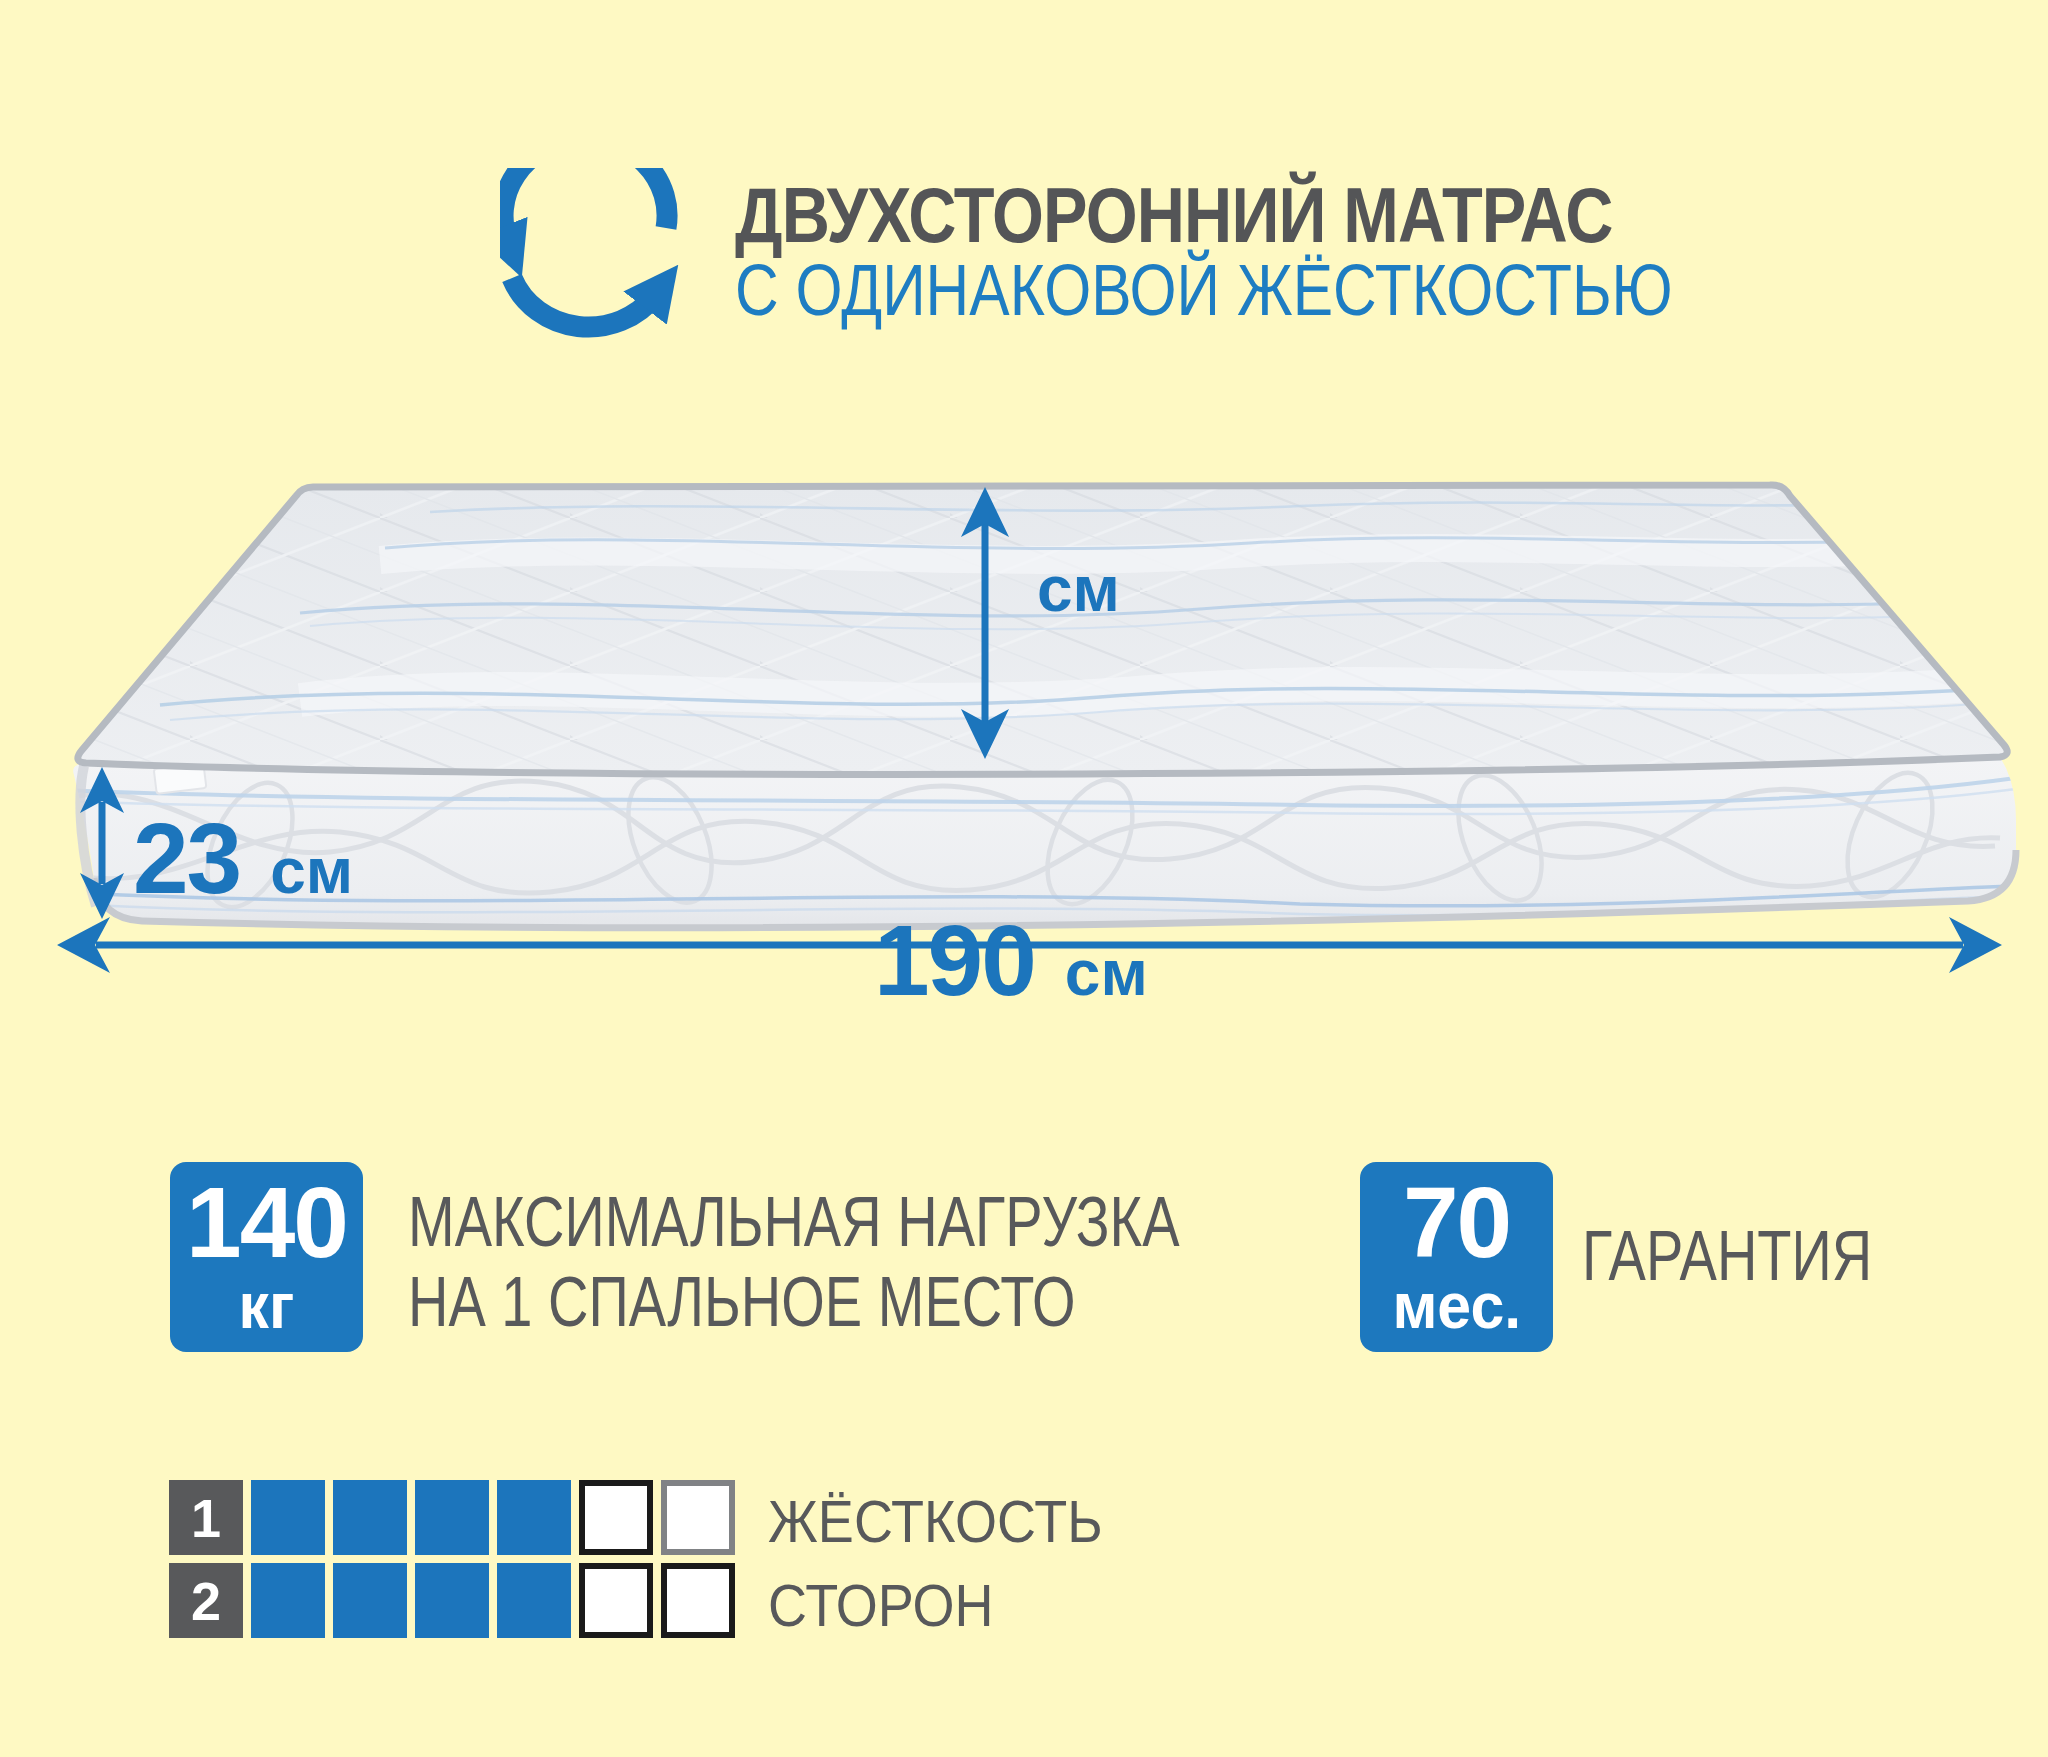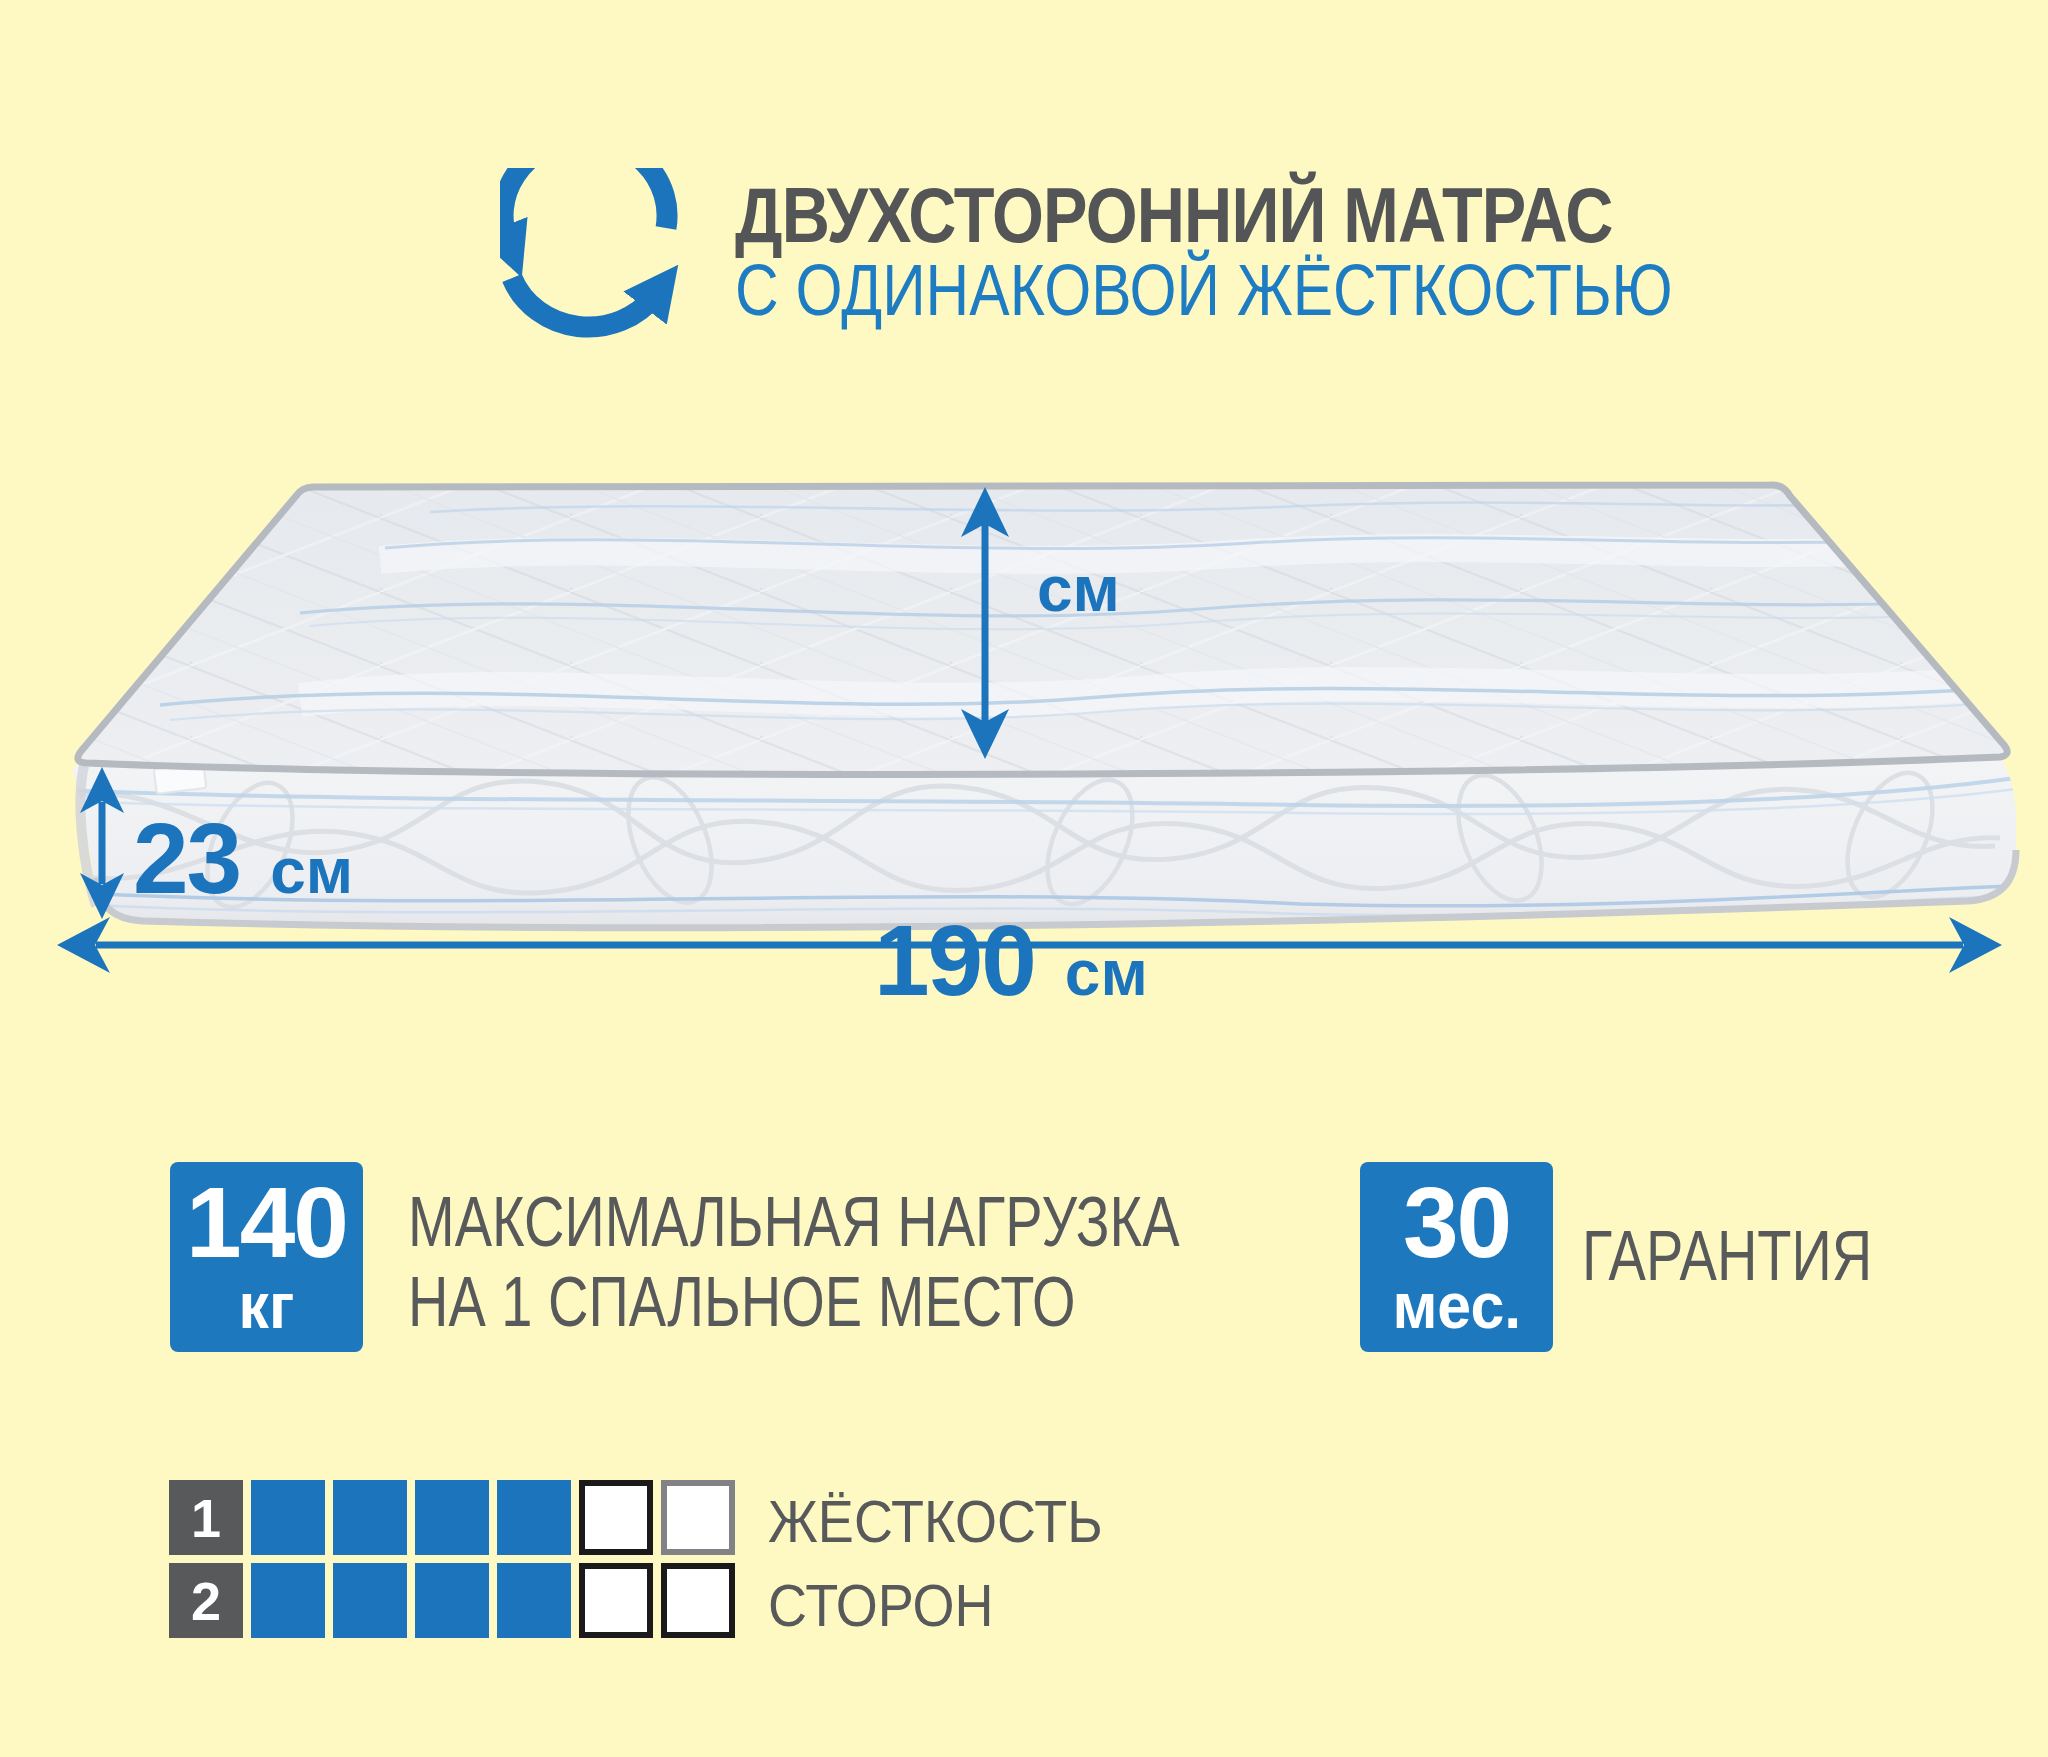--- a/index.html
+++ b/index.html
@@ -23,21 +23,21 @@
     transform:scaleX(.84);transform-origin:0 0;
   }
 
   
   .dim{position:absolute;display:flex;align-items:baseline;color:var(--accent-blue);font-weight:bold;white-space:nowrap;}
   .dim .val{font-size:100px;line-height:1;letter-spacing:-2px;}
   .dim .unit{font-size:64px;line-height:1;margin-left:30px;}
 
   
   .badge{
-    position:absolute;width:193px;height:190px;border-radius:8px;background:var(--badge-blue);
+    position:absolute;width:193px;height:190px;border-radius:16px;background:var(--badge-blue);
     color:#fff;display:flex;flex-direction:column;align-items:center;justify-content:center;
   }
   .badge .badge-value{font-size:100px;font-weight:bold;line-height:.92;letter-spacing:-2px;}
   .badge .badge-unit{font-size:64px;font-weight:bold;line-height:1;margin-top:6px;transform:scaleX(.95);}
   .badge-label{
     position:absolute;color:var(--text-gray);font-size:70px;line-height:80px;white-space:nowrap;
     transform:scaleX(.8);transform-origin:0 0;
   }
 
   
@@ -167,21 +167,21 @@
   <div class="badge" style="left:170px;top:1162px">
     <div class="badge-value">140</div>
     <div class="badge-unit">кг</div>
   </div>
   <div class="badge-label" style="left:408px;top:1182px">
     <div>МАКСИМАЛЬНАЯ НАГРУЗКА</div>
     <div>НА 1 СПАЛЬНОЕ МЕСТО</div>
   </div>
 
   <div class="badge" style="left:1360px;top:1162px">
-    <div class="badge-value">30</div>
+    <div class="badge-value">70</div>
     <div class="badge-unit">мес.</div>
   </div>
   <div class="badge-label" style="left:1582px;top:1216px">
     <div>ГАРАНТИЯ</div>
   </div>
 
   <div class="scale">
     <div>
         <div class="scale-row">
           <div class="cell num">1</div>

